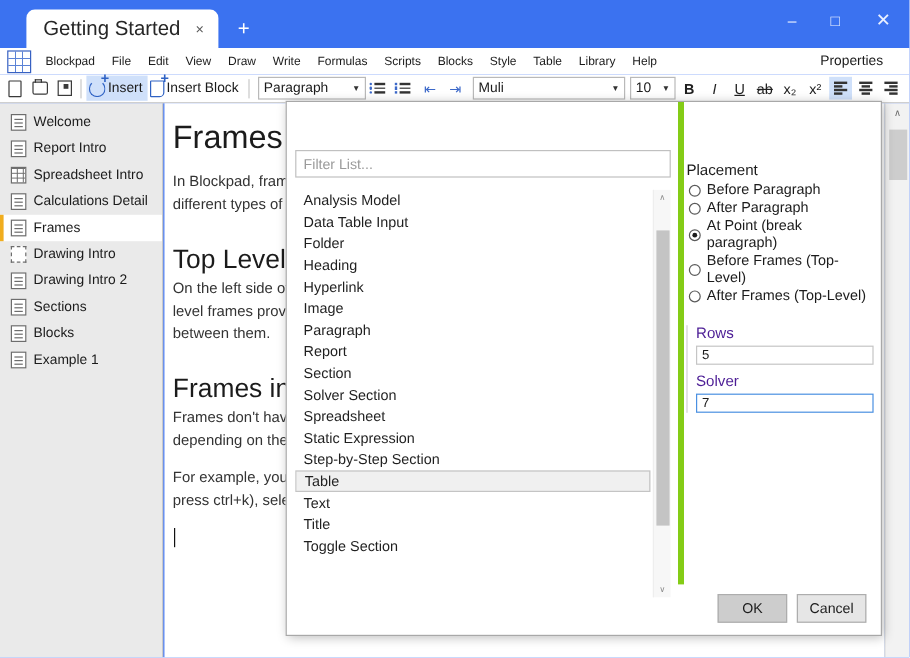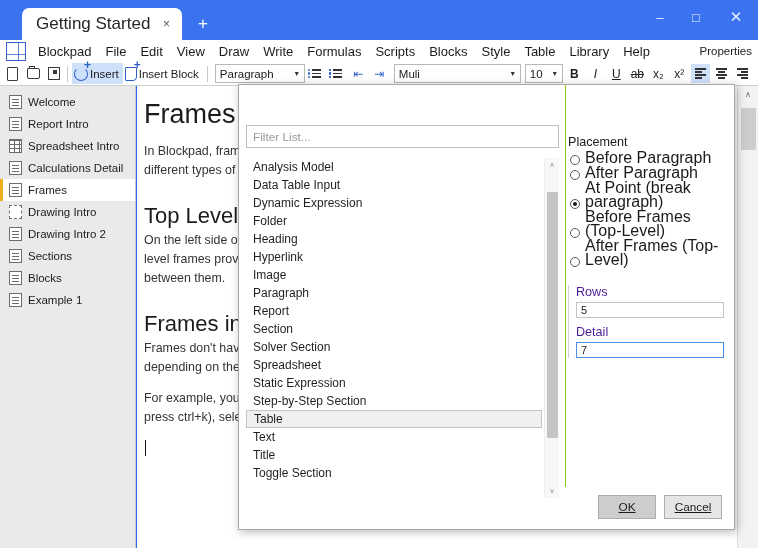--- a/index.html
+++ b/index.html
@@ -71,27 +71,27 @@
     border: 1.4px solid #3761c2;
     background:
       linear-gradient(to right, transparent 31%, #5b82d6 31%, #5b82d6 35%, transparent 35%),
       linear-gradient(to right, transparent 63%, #5b82d6 63%, #5b82d6 67%, transparent 67%),
       linear-gradient(to bottom, transparent 33%, #5b82d6 33%, #5b82d6 38%, transparent 38%),
       linear-gradient(to bottom, transparent 66%, #5b82d6 66%, #5b82d6 71%, transparent 71%),
       #ffffff;
     box-sizing: border-box;
   }
   .menuitem {
-    font-size: 13px; color: #1b1b1b;
+    font-size: 10px; color: #1b1b1b;
     padding: 2px 7px;
     white-space: nowrap;
   }
   .menuitem.brand { font-weight: 400; }
   .menu-right {
-    margin-left: auto; margin-right: 6px;
+    margin-left: auto; margin-right: 22px;
     font-size: 11.5px; color: #1b1b1b;
   }
 
   
   .toolbar {
     position: absolute; left: 0; top: 62px;
     width: 758px; height: 23px;
     background: #ffffff;
     display: flex; align-items: center;
     border-bottom: 1px solid #cfcfcf;
@@ -339,31 +339,31 @@
   }
   .ls-arrow.bottom { position: absolute; bottom: 0; left: 0; right: 0; }
   .ls-thumb {
     position: absolute; left: 2px; top: 34px;
     width: 11px; height: 246px;
     background: #c4c4c4;
   }
 
   .dlg-right {
     flex: 1;
-    border-left: 1px solid #84cc16;
+    border-left: 5px solid #84cc16;
     padding: 50px 6px 0 2px;
     box-sizing: border-box;
   }
   .grp-title {
     font-size: 12.6px; color: #1b1b1b;
     margin-bottom: 2px;
   }
   .radio-row {
-    display: flex; align-items: flex-end;
-    font-size: 16px; color: #1b1b1b;
+    display: flex; align-items: center;
+    font-size: 12px; color: #1b1b1b;
     line-height: 14px;
     margin-bottom: 1px;
   }
   .radio {
     width: 10px; height: 10px;
     border: 1px solid #5a5a5a;
     border-radius: 50%;
     margin: 2px 5px 0 2px;
     flex: none;
     box-sizing: border-box;
@@ -405,21 +405,20 @@
     box-sizing: border-box;
   }
   .dlg-btn {
     min-width: 56px; height: 22px;
     border: 1px solid #adadad;
     background: #cdcdcd;
     font-size: 11.8px; color: #1b1b1b;
     font-family: "Liberation Sans", sans-serif;
     display: flex; align-items: center; justify-content: center;
     margin-left: 8px;
-    text-decoration: underline;
   }
   .dlg-btn.secondary { background: #e6e6e6; }
 </style>
 </head>
 <body>
 
 <div id="app">
 
   <div class="titlebar">
     <div class="tab">
@@ -602,21 +601,20 @@
 
   <div class="dialog">
     <div class="dlg-body">
 
       <div class="dlg-left">
         <input class="filter-input" type="text" placeholder="Filter List..." style="">
         <div class="listwrap">
           <div class="list" id="list-container">
               <div class="list-item">Analysis Model</div>
               <div class="list-item">Data Table Input</div>
-              <div class="list-item">Dynamic Expression</div>
               <div class="list-item">Folder</div>
               <div class="list-item">Heading</div>
               <div class="list-item">Hyperlink</div>
               <div class="list-item">Image</div>
               <div class="list-item">Paragraph</div>
               <div class="list-item">Report</div>
               <div class="list-item">Section</div>
               <div class="list-item">Solver Section</div>
               <div class="list-item">Spreadsheet</div>
               <div class="list-item">Static Expression</div>
@@ -657,21 +655,21 @@
           <span class="radio"></span>
           <span class="radio-label">After Frames (Top-Level)</span>
         </div>
 
         <div class="section-gap"></div>
 
         <div class="dim-box">
           <div class="dim-label">Rows</div>
           <input class="dim-input" type="text" value="5" style="">
           <div class="dim-spacer"></div>
-          <div class="dim-label">Detail</div>
+          <div class="dim-label">Solver</div>
           <input class="dim-input focused" type="text" value="7" style="">
         </div>
       </div>
     </div>
 
     <div class="dlg-footer">
       <div class="dlg-btn">OK</div>
       <div class="dlg-btn secondary">Cancel</div>
     </div>
   </div>

